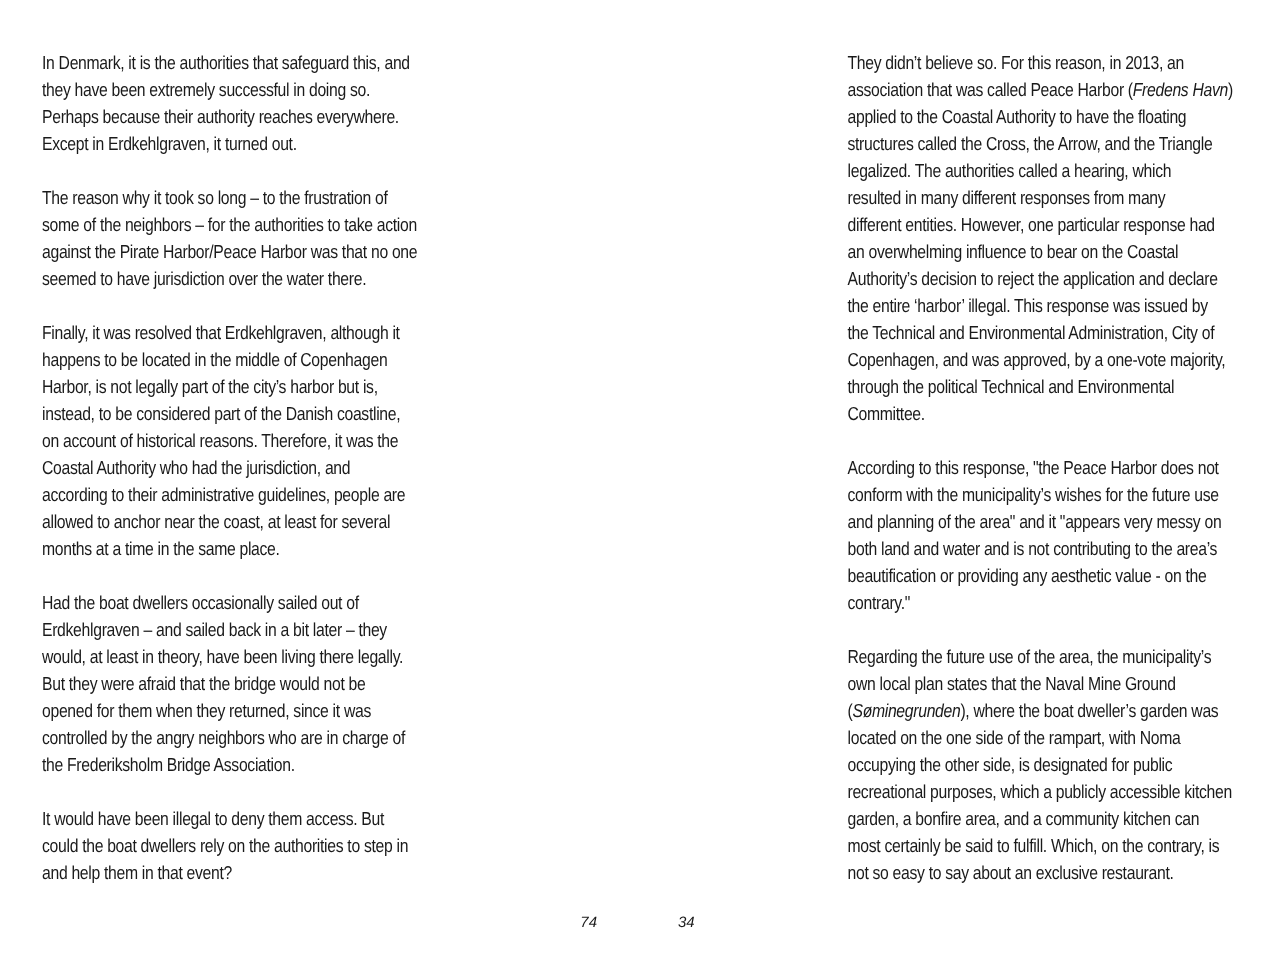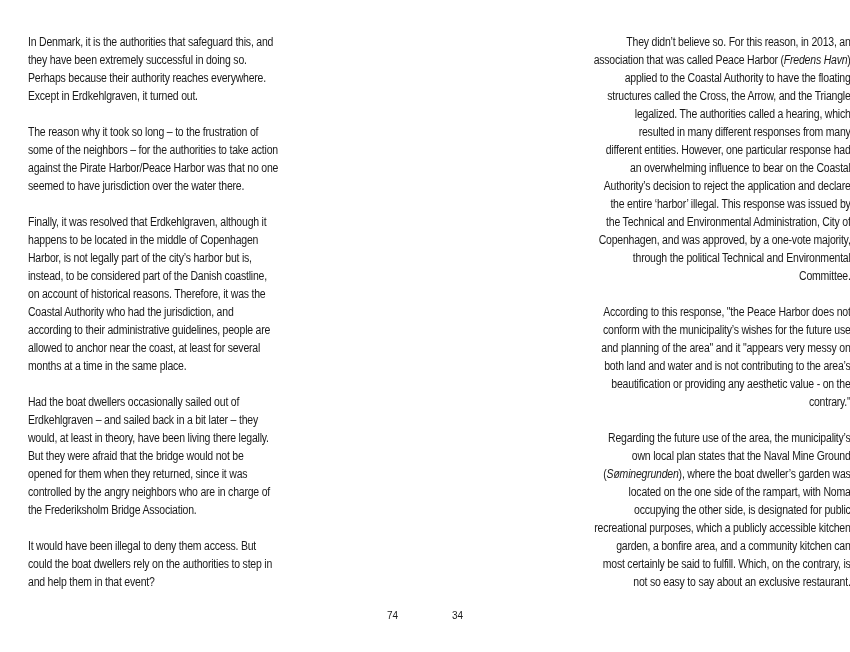--- a/index.html
+++ b/index.html
@@ -21,21 +21,21 @@
     background: #ffffff;
   }
   .page {
     position: absolute;
     top: 0;
     width: 425px;
     height: 652px;
     background: #ffffff;
   }
   .page.left  { left: 0; }
-  .page.right { left: 425px; text-align: right; }
+  .page.right { left: 425px; }
 
   .textcol {
     position: absolute;
     top: 33px;
     font-size: 12.5px;
     line-height: 18px;
     letter-spacing: -0.25px;
     white-space: nowrap;
     font-weight: 400;
     transform: scaleX(0.84);
@@ -51,20 +51,21 @@
   .para:last-child { margin-bottom: 0; }
   .para i { font-style: italic; }
 
   .pagenum {
     position: absolute;
     top: 610px;
     font-size: 10px;
     line-height: 12px;
     letter-spacing: 0;
     color: #1a1a1a;
+    font-style: italic;
   }
   .page.left  .pagenum { left: 360px; width: 38px; text-align: right; }
   .page.right .pagenum { left: 27px; }
 </style>
 </head>
 <body>
 
 <div class="spread">
 
   <section class="page left">

